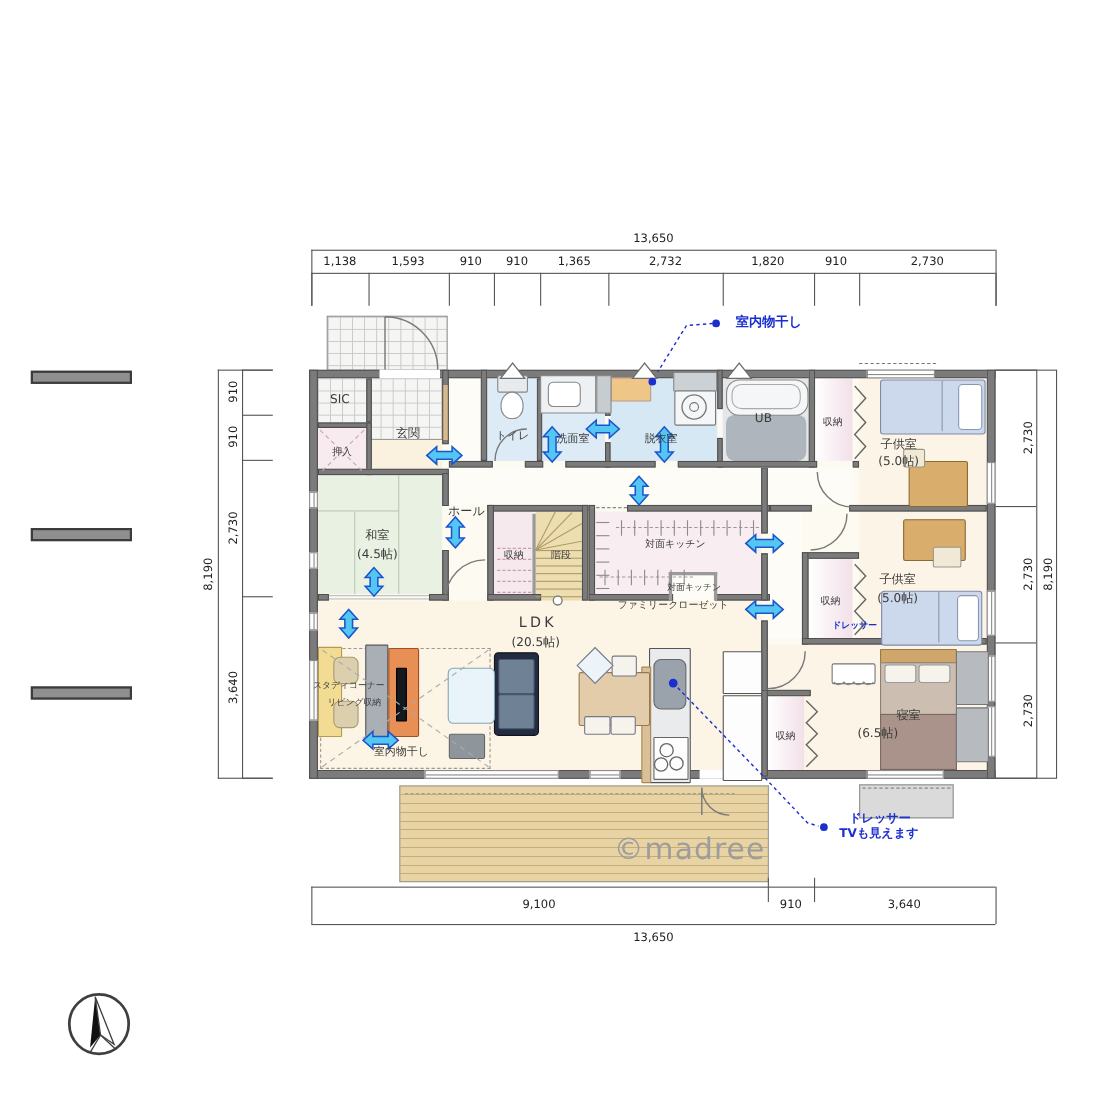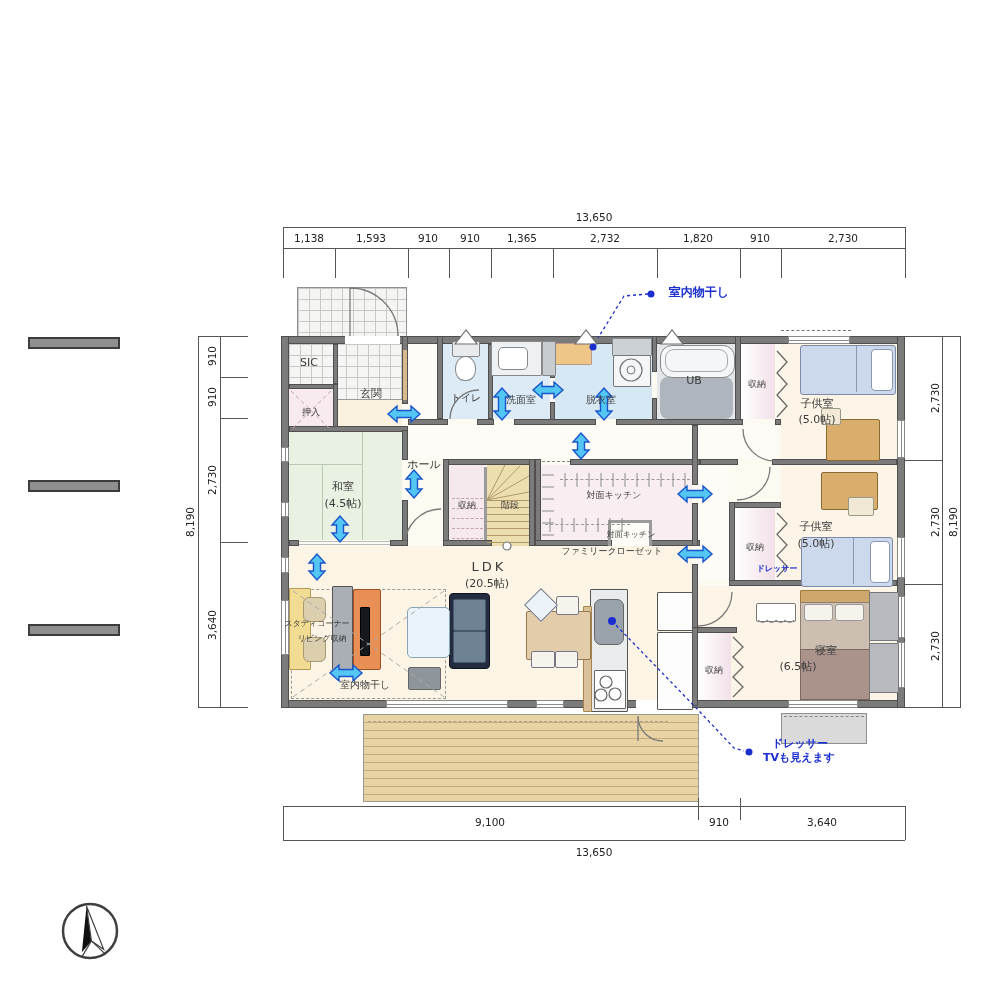--- a/index.html
+++ b/index.html
@@ -346,20 +346,21 @@
   <div class="lbl s11" style="left:798px;top:667px;">(6.5帖)</div>
   <div class="lbl s8" style="left:317px;top:624px;">スタディコーナー</div>
   <div class="lbl s8" style="left:322px;top:639px;">リビング収納</div>
   <div class="lbl s10" style="left:365px;top:684px;">室内物干し</div>
 
   <div class="lbl s12 blue" style="left:699px;top:293px;">室内物干し</div>
   <div class="lbl s11 blue" style="left:800px;top:744px;">ドレッサー</div>
   <div class="lbl s11 blue" style="left:799px;top:758px;">TVも見えます</div>
   <div class="lbl s8 blue" style="left:777px;top:569px;">ドレッサー</div>
 
+  <div class="watermark" style="left:558px;top:757px;">©madree</div>
 
   <div class="graybar" style="left:28px;top:337px;width:92px;height:12px;"></div>
   <div class="graybar" style="left:28px;top:480px;width:92px;height:12px;"></div>
   <div class="graybar" style="left:28px;top:624px;width:92px;height:12px;"></div>
 <div class="dim" style="left: 309px; top: 238px;">1,138</div>
     <div class="dim" style="left: 371px; top: 238px;">1,593</div>
     <div class="dim" style="left: 428px; top: 238px;">910</div>
     <div class="dim" style="left: 470px; top: 238px;">910</div>
     <div class="dim" style="left: 522px; top: 238px;">1,365</div>
     <div class="dim" style="left: 605px; top: 238px;">2,732</div>

